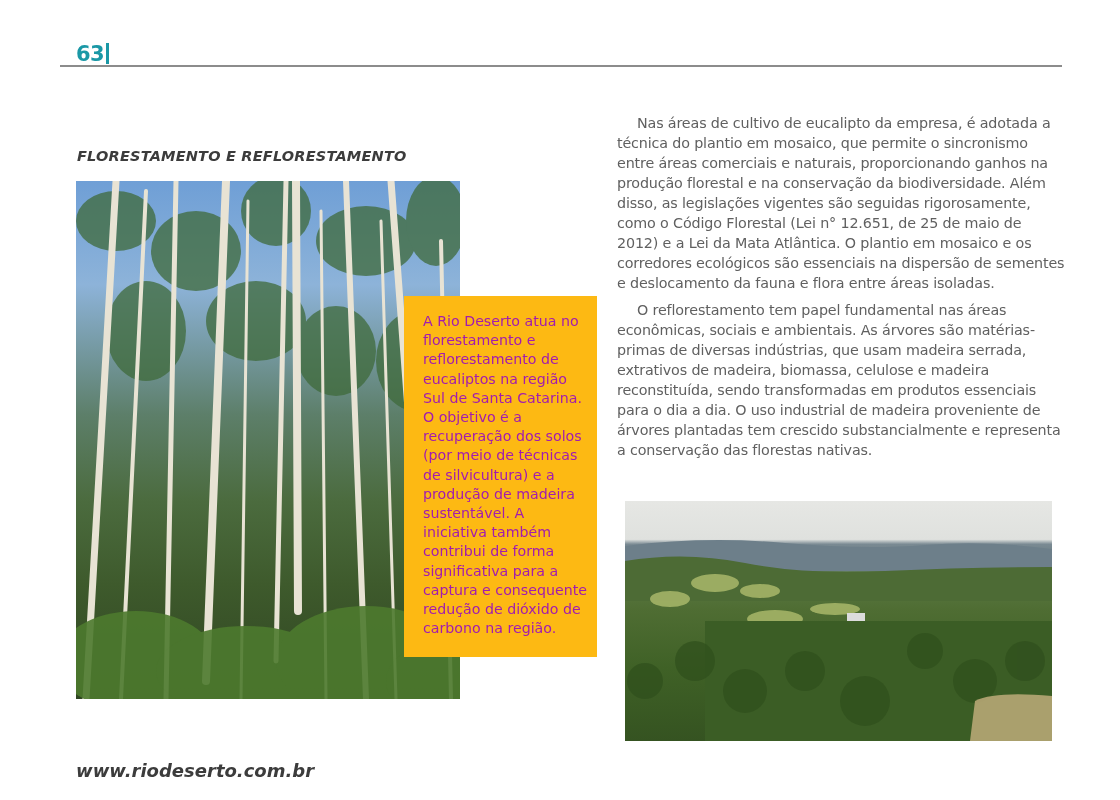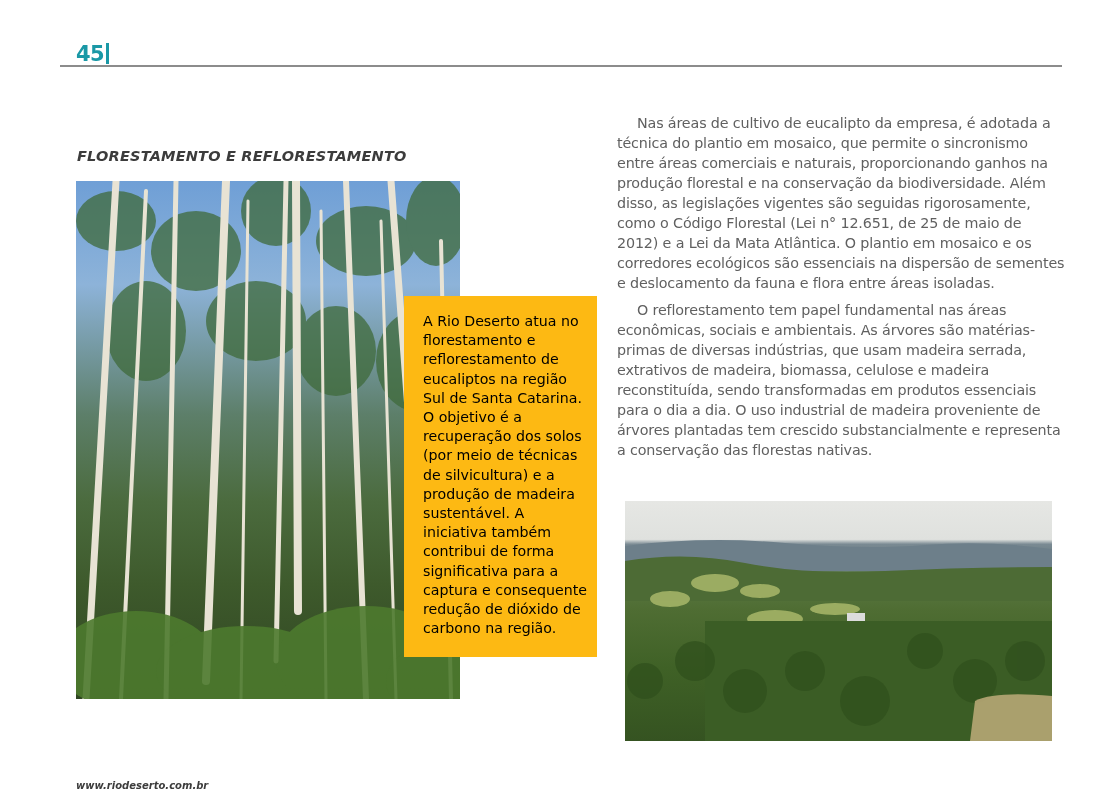--- a/index.html
+++ b/index.html
@@ -14,36 +14,36 @@
 
   .section-title { position: absolute; left: 77px; top: 148px; font-family: "DejaVu Sans", sans-serif;
                    font-weight: bold; font-size: 14.5px; color: #3c3c3c; letter-spacing: 0.2px; font-style: italic; }
 
   .forest-photo { position: absolute; left: 76px; top: 181px; width: 384px; height: 518px; overflow: hidden;
                   background: linear-gradient(180deg, #6f9fd6 0%, #8db3d9 20%, #5d7f6a 45%, #4b6b3e 62%, #3e5a2c 78%, #2f4521 100%); }
   .forest-photo svg { position: absolute; left: 0; top: 0; }
 
   .callout { position: absolute; left: 404px; top: 296px; width: 193px; height: 361px; background: #fdb913;
              box-sizing: border-box; padding: 16px 8px 0 19px; }
-  .callout-text { font-size: 14.2px; line-height: 19.2px; color: #000000; margin: 0; }
+  .callout-text { font-size: 14.2px; line-height: 19.2px; color: #a21caf; margin: 0; }
 
   .body-text { position: absolute; left: 613px; top: 113px; width: 452px; }
   .body-text p { margin: 0 0 7px 4px; font-size: 14.3px; line-height: 20px; color: #606060; text-indent: 20px; letter-spacing: -0.15px; }
 
   .landscape-photo { position: absolute; left: 625px; top: 501px; width: 427px; height: 240px; overflow: hidden;
                      background: linear-gradient(180deg, #e6e7e4 0%, #dfe1de 16%, #7a8a93 18%, #6a7c80 24%, #5b7a45 32%, #4f6d33 45%, #3f6126 70%, #355321 100%); }
   .landscape-photo svg { position: absolute; left: 0; top: 0; }
 
-  .footer { position: absolute; left: 76px; top: 760px; font-weight: bold; font-style: italic; font-size: 10px; color: #3c3c3c; margin-top: 20px; }
+  .footer { position: absolute; left: 76px; top: 760px; font-weight: bold; font-style: italic; font-size: 18px; color: #3c3c3c; }
 </style>
 </head>
 <body>
 
 <div class="header">
-  <span class="page-num">45</span>
+  <span class="page-num">63</span>
   <span class="page-bar"></span>
 </div>
 <div class="header-rule"></div>
 
 <div class="section-title">FLORESTAMENTO E REFLORESTAMENTO</div>
 
 <div class="forest-photo" title="Eucalyptus forest seen from below">
   <svg width="384" height="518" viewBox="0 0 384 518">
     <g fill="#3f6a3a" opacity="0.75">
       <ellipse cx="40" cy="40" rx="40" ry="30"></ellipse>

